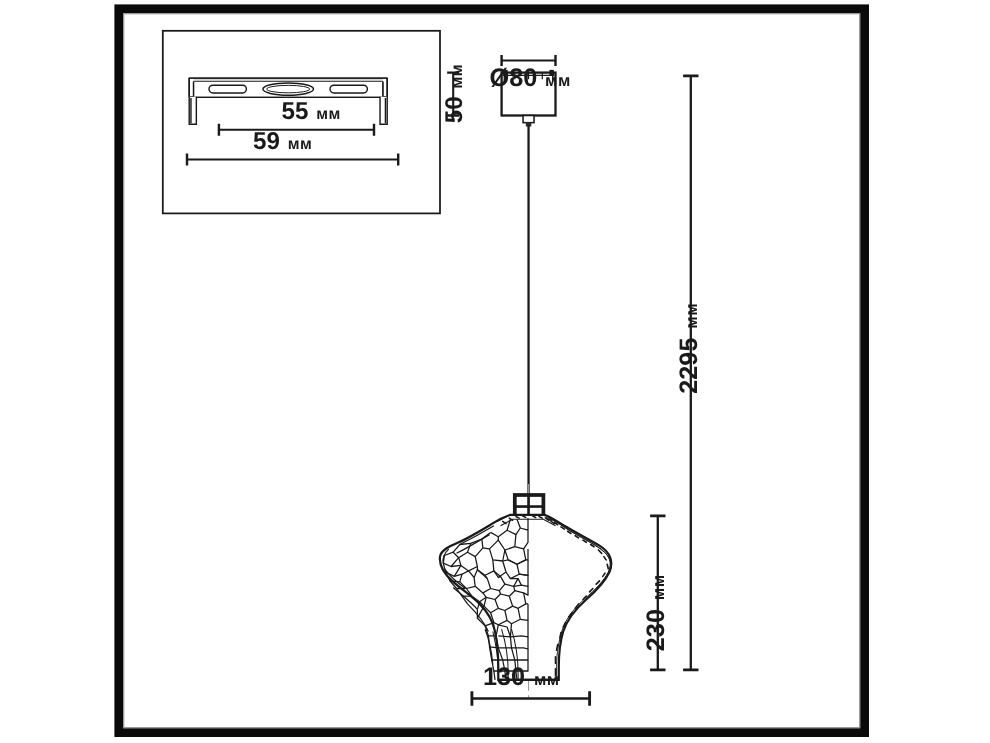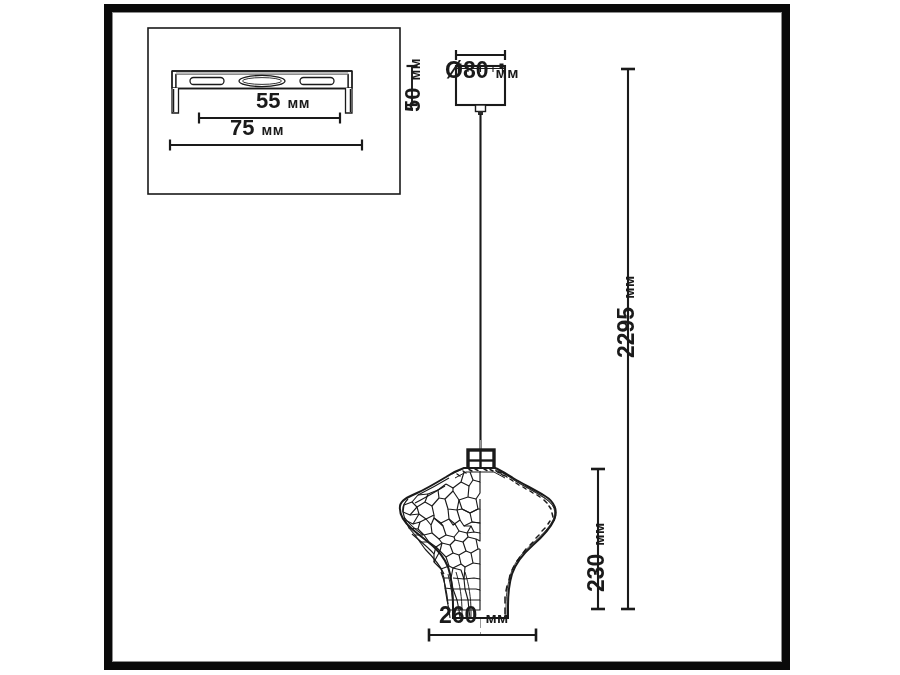--- a/index.html
+++ b/index.html
@@ -324,37 +324,37 @@
         <line x1="424" y1="616.5" x2="424" y2="629.5" stroke-width="2.6"></line>
       </g>
 
     </svg>
 
     <div class="lbl" style="left:144px; top:78px; font-size:22px;">
       <span>55</span><span class="unit" style="margin-left:7px;">мм</span>
     </div>
 
     <div class="lbl" style="left:118px; top:105px; font-size:22px;">
-      <span>75</span><span class="unit" style="margin-left:7px;">мм</span>
+      <span>59</span><span class="unit" style="margin-left:7px;">мм</span>
     </div>
 
     <div class="lbl" style="left:333px; top:15px; font-size:23px;margin-top:32px;">
       <span>Ø80</span><span class="unit" style="margin-left:7px;">мм</span>
     </div>
 
     <div class="lbl rot90" style="left:290px; top:100px; font-size:22px;">
       <span>50</span><span class="unit" style="margin-left:7px;">мм</span>
     </div>
 
     <div class="lbl rot90" style="left:503px; top:346px; font-size:23px;">
       <span>2295</span><span class="unit" style="margin-left:8px;">мм</span>
     </div>
 
     <div class="lbl rot90" style="left:473px; top:580px; font-size:23px;">
       <span>230</span><span class="unit" style="margin-left:8px;">мм</span>
     </div>
 
     <div class="lbl" style="left:327px; top:592px; font-size:23px;">
-      <span>260</span><span class="unit" style="margin-left:8px;">мм</span>
+      <span>130</span><span class="unit" style="margin-left:8px;">мм</span>
     </div>
 
   </div>
 </div>
 
 </body></html>

